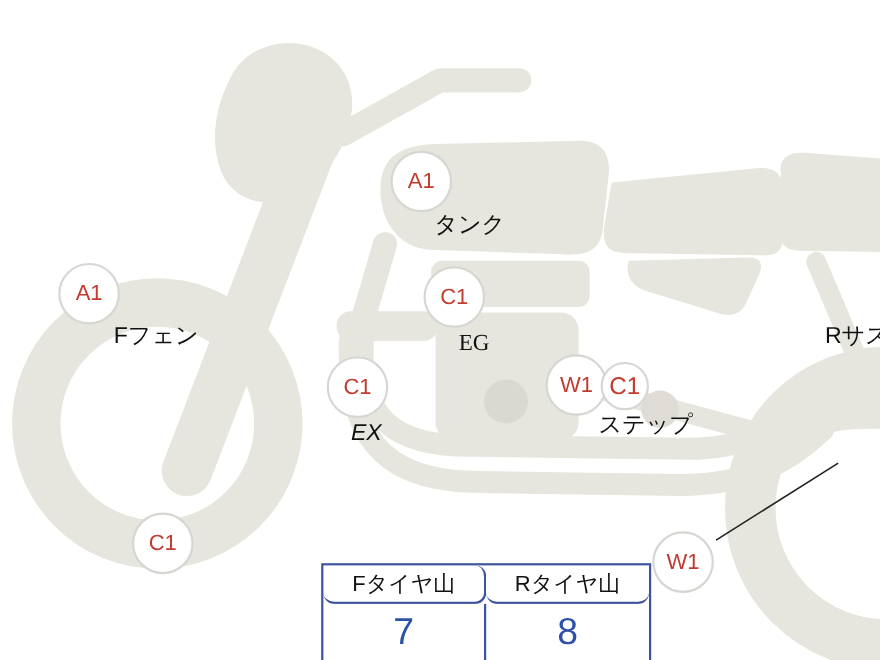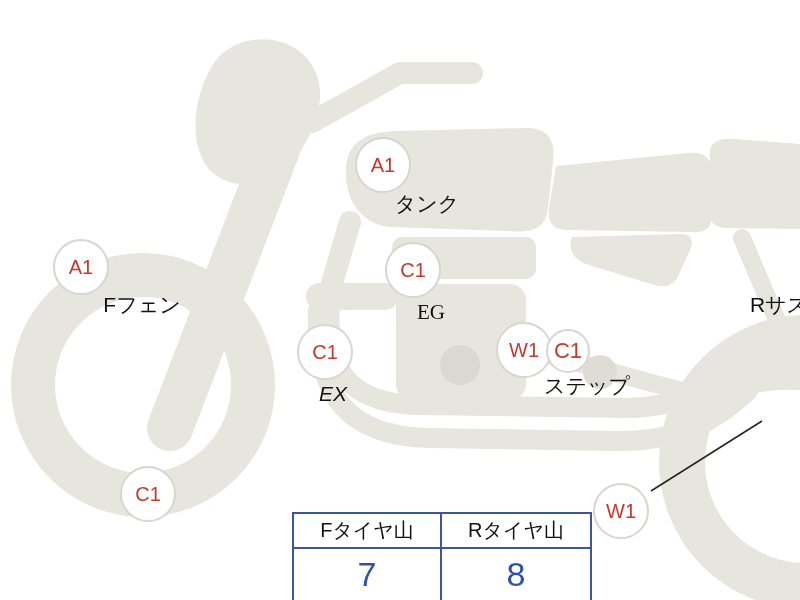--- a/index.html
+++ b/index.html
@@ -43,20 +43,21 @@
   .tire-table{
     position:absolute;left:292px;top:512px;width:296px;
     border:2px solid var(--tbl-border);
     background:#fff;
     z-index:4;
   }
   .tt-row{display:grid;grid-template-columns:1fr 1fr;}
   .tt-row.tt-head .tt-cell{
     height:33px;font-size:20px;color:#111;
     border-bottom:2px solid var(--tbl-border);
+    border-radius:10px;
   }
   .tt-row.tt-vals .tt-cell{
     height:51px;font-size:34px;color:var(--tbl-num);
   }
   .tt-cell{
     display:flex;align-items:center;justify-content:center;
   }
   .tt-cell:first-child{border-right:2px solid var(--tbl-border);}
 </style>
 </head>

